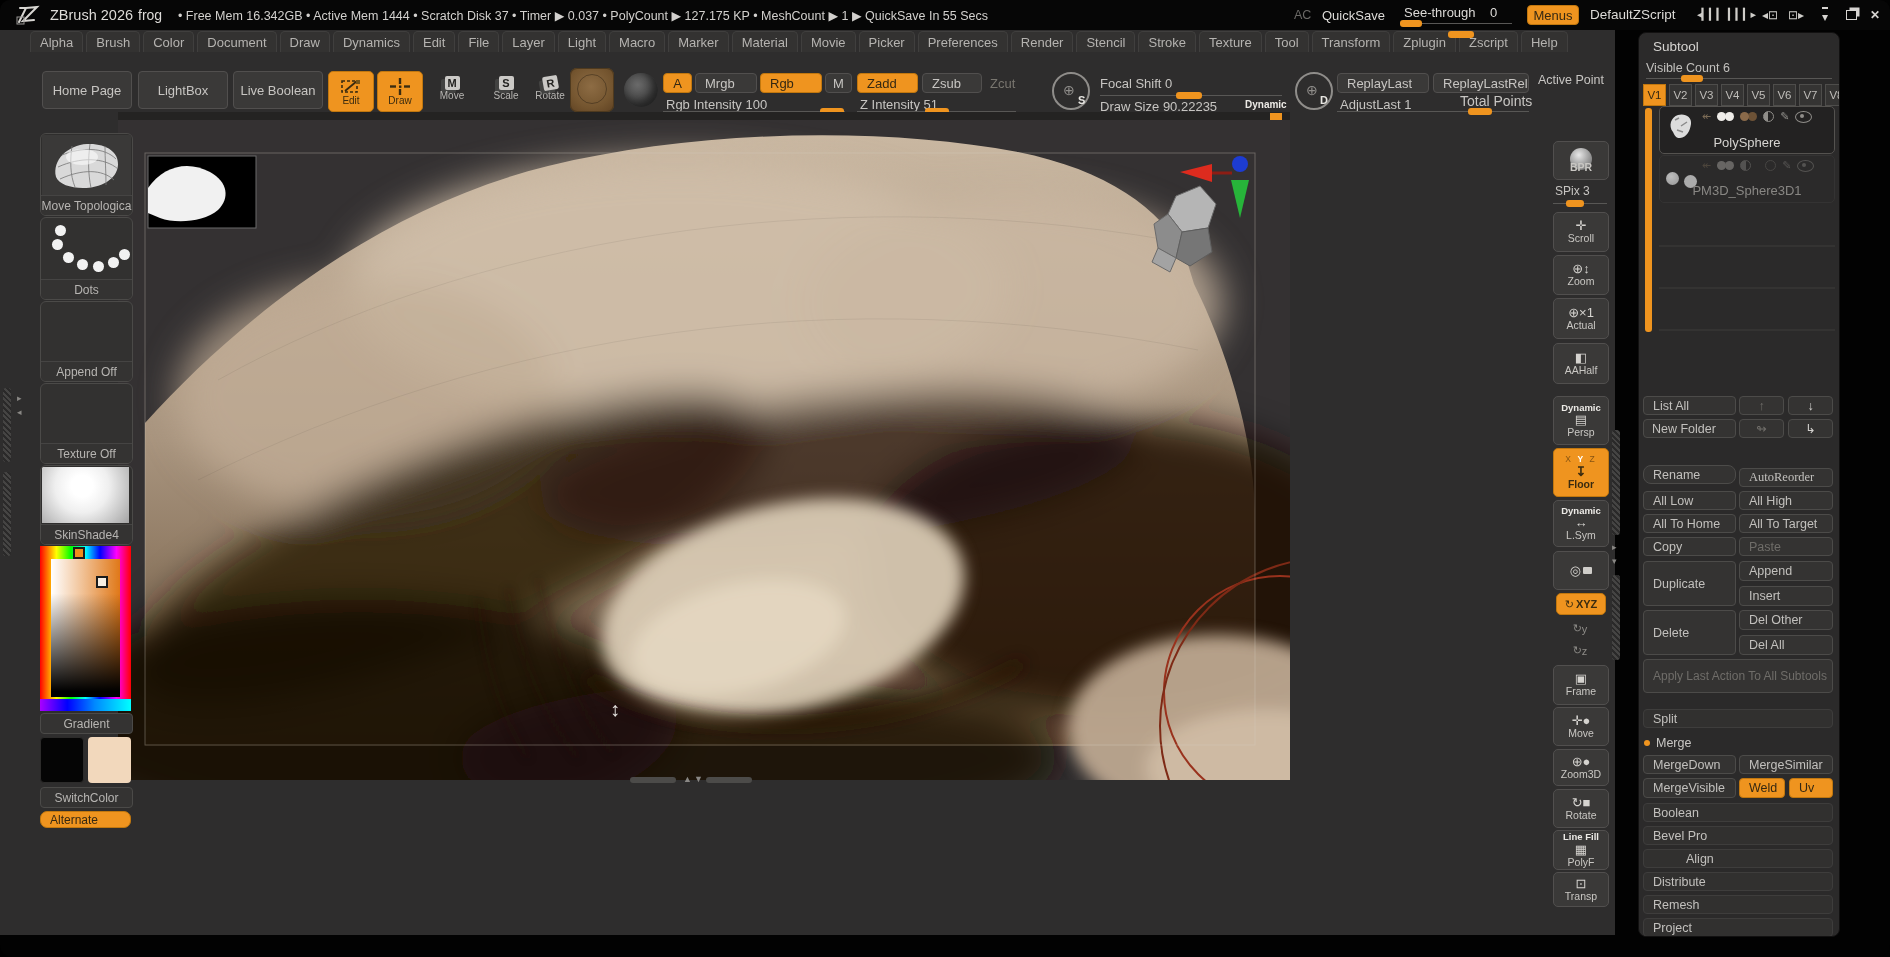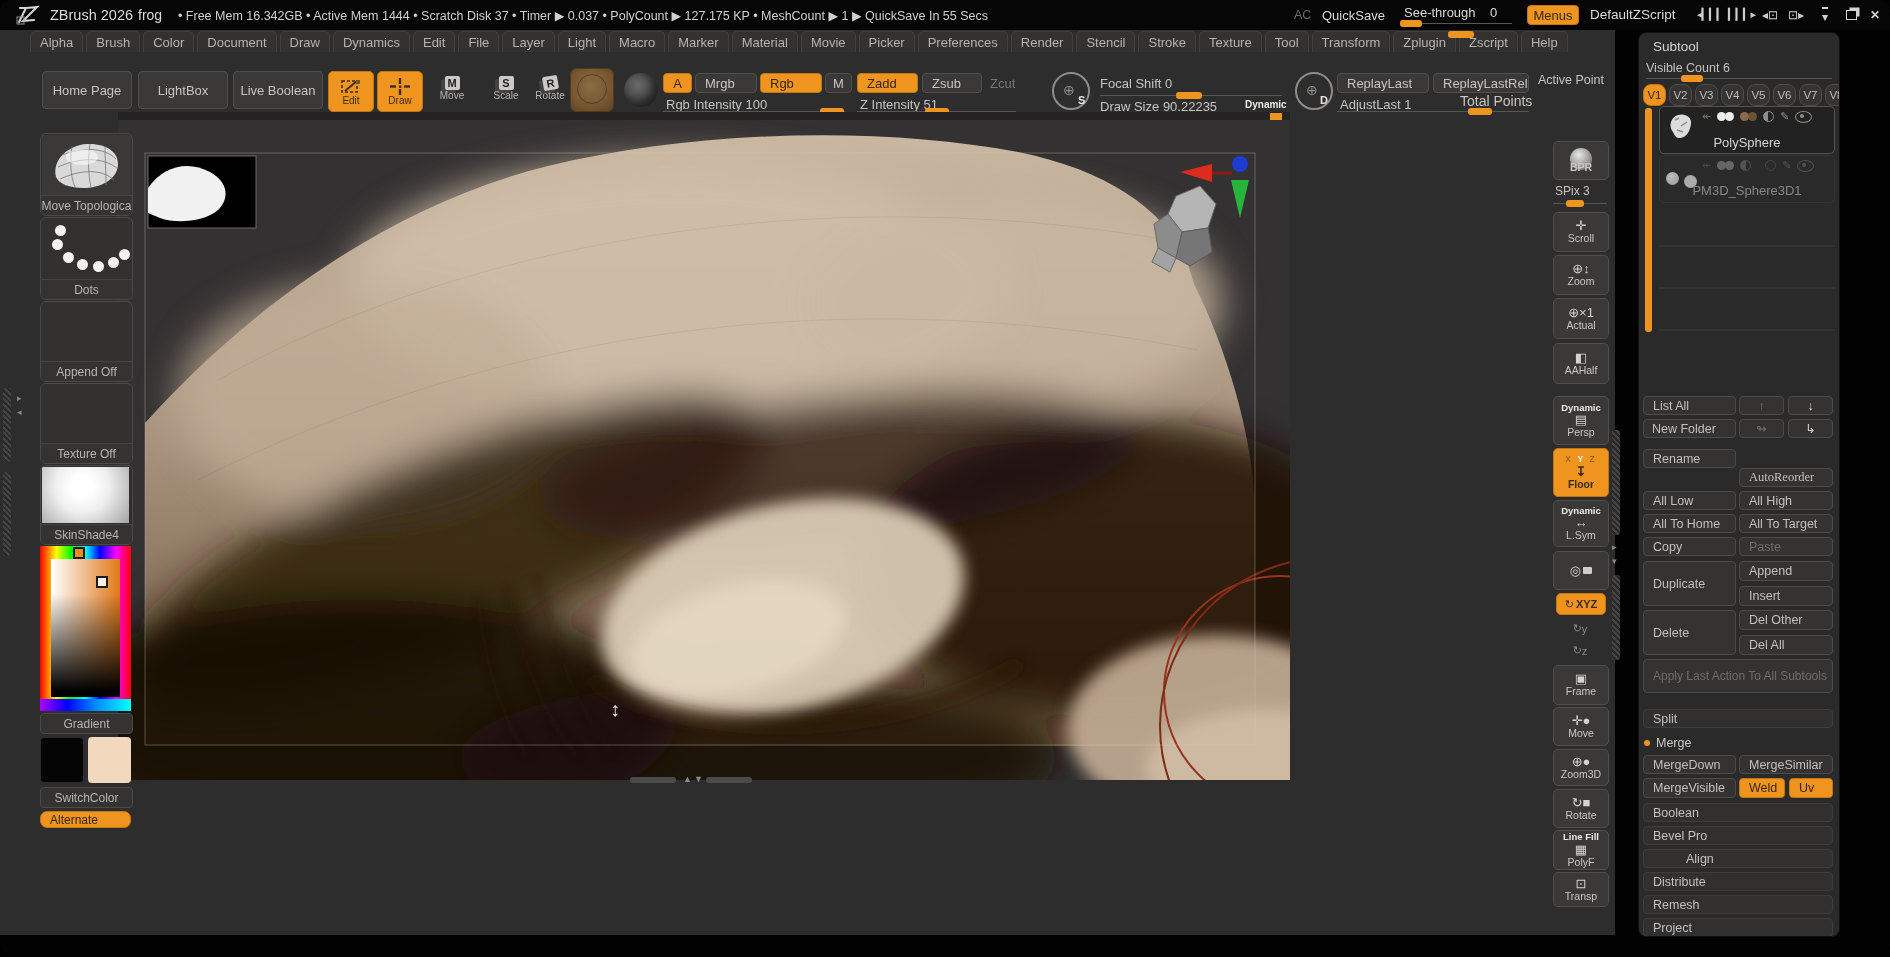--- a/index.html
+++ b/index.html
@@ -51,21 +51,21 @@
   .flat{position:absolute;color:#8d8b87;font-size:11px;display:flex;align-items:center;justify-content:center;}
   
   #panel{position:absolute;left:1638px;top:32px;width:200px;height:903px;background:var(--panelbg);
          border:1px solid #121111;border-radius:8px;overflow:hidden;}
   .pbtn{position:absolute;box-sizing:border-box;background:#343332;border:1px solid #4c4b49;border-radius:4px;
         color:#c2c0bd;font-size:12.5px;display:flex;align-items:center;padding-left:9px;white-space:nowrap;overflow:hidden;}
   .pbtn.orange{background:var(--accent);border-color:var(--accbrd);color:#352812;}
   .pbtn.dimmed{color:#6f6d69;}
   .prow{position:absolute;left:4px;width:190px;height:19px;background:#31302f;border:1px solid #3e3d3c;border-radius:4px;
         color:#c2c0bd;font-size:12.5px;display:flex;align-items:center;padding-left:9px;box-sizing:border-box;}
-  .vtab{width:21px;height:20px;background:#353433;border:1px solid #4e4d4b;border-radius:8px;color:#bfbdb9;
+  .vtab{width:21px;height:20px;background:#353433;border:1px solid #4e4d4b;border-radius:0;color:#bfbdb9;
         font-size:11.5px;display:flex;align-items:center;justify-content:center;}
   .vtab.active{background:var(--accent);border-color:var(--accbrd);color:#352812;}
   .eye{width:15px;height:10px;border:1px solid #8f8d89;border-radius:50%;position:relative;display:inline-block;}
   .eye::after{content:"";position:absolute;left:4px;top:2px;width:4px;height:4px;border-radius:50%;background:#8f8d89;}
   .dotpair{width:9px;height:9px;border-radius:50%;display:inline-block;}
   .dotstrip{position:absolute;width:8px;background:repeating-linear-gradient(45deg,#454443 0 2px,#2a2929 2px 4px);border-radius:3px;}
   .tri{position:absolute;color:#8a8885;font-size:9px;line-height:1;}
 </style>
 </head>
 <body>
@@ -482,21 +482,21 @@
 
     <div class="abs" style="left:20px;top:172px;width:176px;height:126px;background:repeating-linear-gradient(180deg,transparent 0 40px,#343332 40px 42px);"></div>
 
     <div class="pbtn" style="left:4px;top:363px;width:93px;height:19px;">List All</div>
     <div class="pbtn" style="left:100px;top:363px;width:45px;height:19px;justify-content:center;padding-left:0;color:#6f6d69;">↑</div>
     <div class="pbtn" style="left:149px;top:363px;width:45px;height:19px;justify-content:center;padding-left:0;color:#d3d1ce;">↓</div>
     <div class="pbtn" style="left:4px;top:386px;width:93px;height:19px;padding-left:8px;">New Folder</div>
     <div class="pbtn" style="left:100px;top:386px;width:45px;height:19px;justify-content:center;padding-left:0;color:#6f6d69;">↬</div>
     <div class="pbtn" style="left:149px;top:386px;width:45px;height:19px;justify-content:center;padding-left:0;color:#d3d1ce;">↳</div>
 
-    <div class="pbtn" style="left:4px;top:416px;width:93px;height:19px;">Rename</div>
+    <div class="pbtn" style="left:4px;top:432px;width:93px;height:19px;border-radius:8px;">Rename</div>
     <div class="pbtn" style="left:100px;top:435px;width:94px;height:19px;font-family:Liberation Serif, serif;">AutoReorder</div>
     <div class="pbtn" style="left:4px;top:458px;width:93px;height:19px;">All Low</div>
     <div class="pbtn" style="left:100px;top:458px;width:94px;height:19px;">All High</div>
     <div class="pbtn" style="left:4px;top:481px;width:93px;height:19px;">All To Home</div>
     <div class="pbtn" style="left:100px;top:481px;width:94px;height:19px;">All To Target</div>
     <div class="pbtn" style="left:4px;top:504px;width:93px;height:19px;">Copy</div>
     <div class="pbtn dimmed" style="left:100px;top:504px;width:94px;height:19px;">Paste</div>
 
     <div class="pbtn" style="left:4px;top:528px;width:93px;height:45px;">Duplicate</div>
     <div class="pbtn" style="left:100px;top:528px;width:94px;height:20px;">Append</div>

